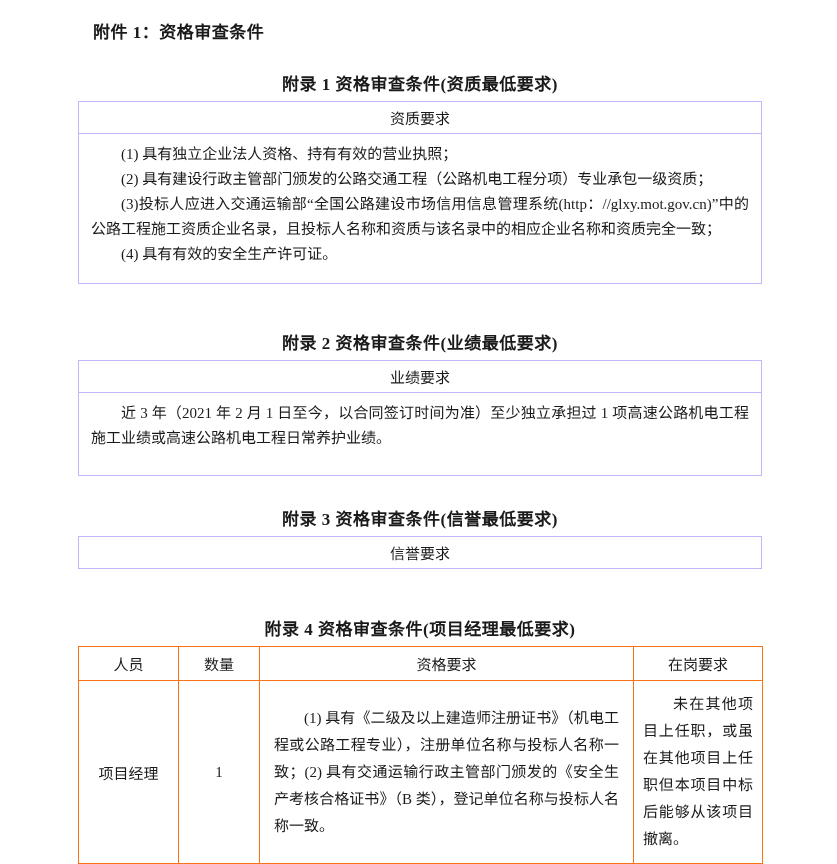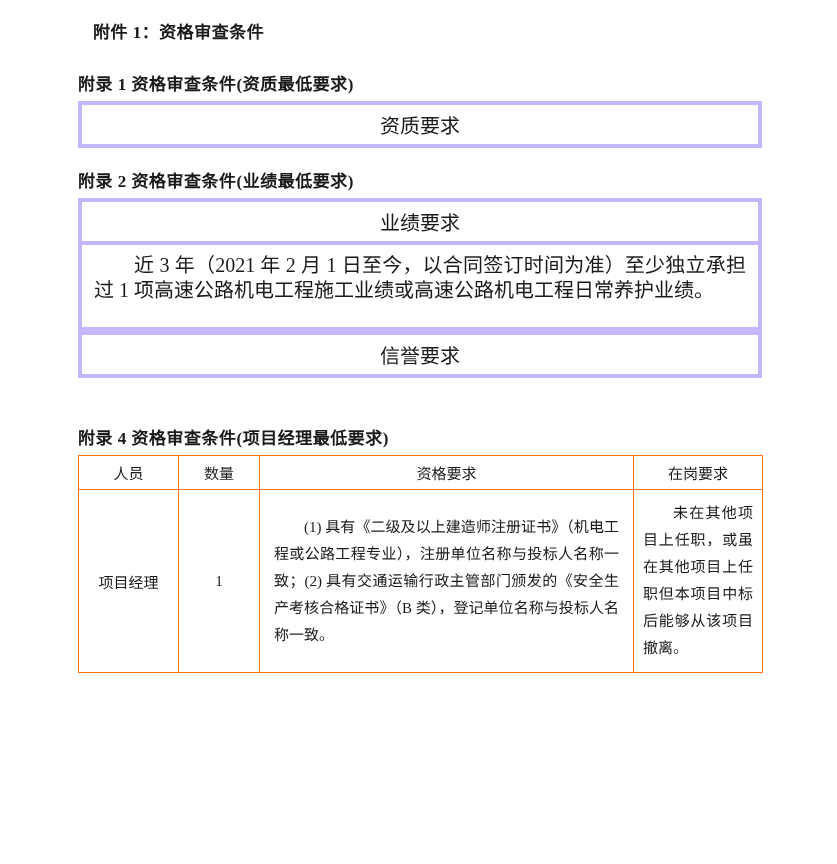--- a/index.html
+++ b/index.html
@@ -20,40 +20,41 @@
     height: 769px;
     padding: 14px 75px 0 78px;
   }
   .doc-title {
     font-weight: bold;
     font-size: 17px;
     margin: 4px 0 0 15px;
     letter-spacing: 0.5px;
   }
   .section-heading {
+    text-align: center;
     font-weight: bold;
     font-size: 17px;
     margin: 0;
     letter-spacing: 0.5px;
   }
   .h1 { margin-top: 27px; margin-bottom: 6px; }
-  .h2 { margin-top: 19px; margin-bottom: 6px; }
+  .h2 { margin-top: 45px; margin-bottom: 6px; }
   .h3 { margin-top: 29px; margin-bottom: 6px; }
   .h4 { margin-top: 46px; margin-bottom: 6px; }
 
   table.req-table {
     width: 100%;
     border-collapse: collapse;
     table-layout: fixed;
   }
   table.req-table th,
   table.req-table td {
-    border: 4px solid #c4b5fd;
+    border: 1px solid #c4b5fd;
     font-weight: normal;
-    font-size: 20px;
+    font-size: 15px;
   }
   table.req-table th {
     text-align: center;
     padding: 5px 4px;
     height: 18px;
   }
   td.req-body {
     padding: 8px 12px 16px 12px;
     line-height: 25px;
     vertical-align: top;
@@ -113,37 +114,46 @@
 <div class="page">
 
   <p class="doc-title">附件 1：资格审查条件</p>
 
   <p class="section-heading h1">附录 1 资格审查条件(资质最低要求)</p>
   <table class="req-table">
     <tbody>
         <tr>
       <th>资质要求</th>
     </tr>
+    <tr>
+      <td class="req-body">
+        <p>(1) 具有独立企业法人资格、持有有效的营业执照；</p>
+        <p>(2) 具有建设行政主管部门颁发的公路交通工程（公路机电工程分项）专业承包一级资质；</p>
+        <p>(3)投标人应进入交通运输部“全国公路建设市场信用信息管理系统(http：//glxy.mot.gov.cn)”中的公路工程施工资质企业名录，且投标人名称和资质与该名录中的相应企业名称和资质完全一致；</p>
+        <p>(4) 具有有效的安全生产许可证。</p>
+      </td>
+    </tr>
   </tbody>
     </table>
 
   <p class="section-heading h2">附录 2 资格审查条件(业绩最低要求)</p>
   <table class="req-table">
     <tbody>
         <tr>
       <th>业绩要求</th>
     </tr>
     <tr>
       <td class="req-body t2-body">
         <p>近 3 年（2021 年 2 月 1 日至今，以合同签订时间为准）至少独立承担过 1 项高速公路机电工程施工业绩或高速公路机电工程日常养护业绩。</p>
       </td>
     </tr>
   </tbody>
     </table>
 
+  <p class="section-heading h3">附录 3 资格审查条件(信誉最低要求)</p>
   <table class="req-table">
     <tbody>
         <tr>
       <th>信誉要求</th>
     </tr>
   </tbody>
     </table>
 
   <p class="section-heading h4">附录 4 资格审查条件(项目经理最低要求)</p>
   <table class="mgr-table">

